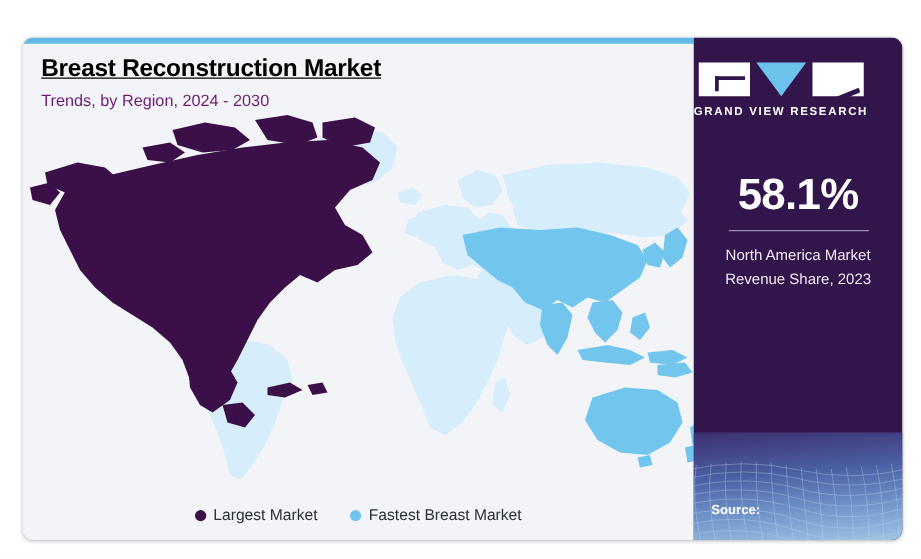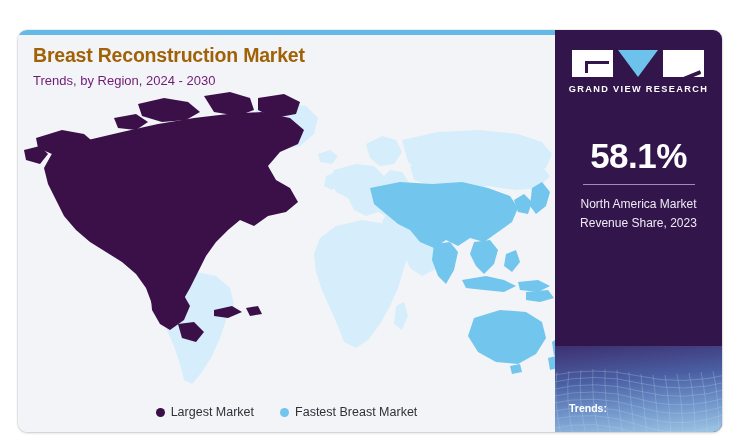--- a/index.html
+++ b/index.html
@@ -23,22 +23,22 @@
   .left-panel{
     position:absolute;left:0;top:0;width:537px;height:402px;
     background:#f2f4f7;
   }
   .top-accent{
     position:absolute;left:0;top:0;width:537px;height:5px;
     background:#64b9e6;
   }
   .titles{position:absolute;left:15px;top:14px;width:500px;}
   .title{
-    font-size:19.5px;font-weight:bold;color:#a16207;
-    letter-spacing:-.2px;line-height:1.15;margin:0;
+    font-size:19.5px;font-weight:bold;color:#000000;
+    letter-spacing:-.2px;line-height:1.15;margin:0;text-decoration:underline;
   }
   .subtitle{
     font-size:13px;color:#701a75;margin:7px 0 0 0;line-height:1.2;
   }
 
   
   .map-wrap{
     position:absolute;left:0;top:62px;width:537px;height:300px;
   }
   .map-wrap svg{display:block;width:100%;height:100%;}
@@ -51,21 +51,21 @@
   .legend-item{display:flex;align-items:center;gap:6px;}
   .dot{width:9px;height:9px;border-radius:50%;display:block;}
   .dot.largest{background:#3b1048;}
   .dot.fastest{background:#72c5ec;}
   .legend-label{font-size:12.5px;color:#2d3138;white-space:nowrap;}
 
   
   .right-panel{
     position:absolute;left:537px;top:0;width:167px;height:402px;
     background:#32154a;
-    display:flex;flex-direction:column;align-items:center;
+    display:flex;flex-direction:column;align-items:flex-start;
   }
 
   
   .logo{margin-top:20px;display:flex;flex-direction:column;align-items:center;}
   .logo-marks{display:flex;align-items:center;gap:5px;}
   .mark{position:relative;width:41px;height:27px;background:#ffffff;}
   .mark.g::after{
     content:"";position:absolute;right:4px;bottom:4px;
     width:21px;height:9px;
     border-left:3px solid #32154a;border-top:3px solid #32154a;
@@ -279,20 +279,20 @@
             <path d="M86 28 Q 88 52 92 90"></path>
             <path d="M98 29 Q 101 52 104 90"></path>
             <path d="M110 29 Q 114 52 116 90"></path>
             <path d="M122 28 Q 127 52 128 90"></path>
             <path d="M134 27 Q 140 52 140 90"></path>
             <path d="M146 26 Q 152 52 152 90"></path>
             <path d="M158 25 Q 164 52 164 90"></path>
           </g>
         </svg>
         <div class="source">
-          <span class="source-label">Trends:</span>
+          <span class="source-label">Source:</span>
         </div>
       </div>
 
     </div>
 
   </div>
 </div>
 
 </body></html>

